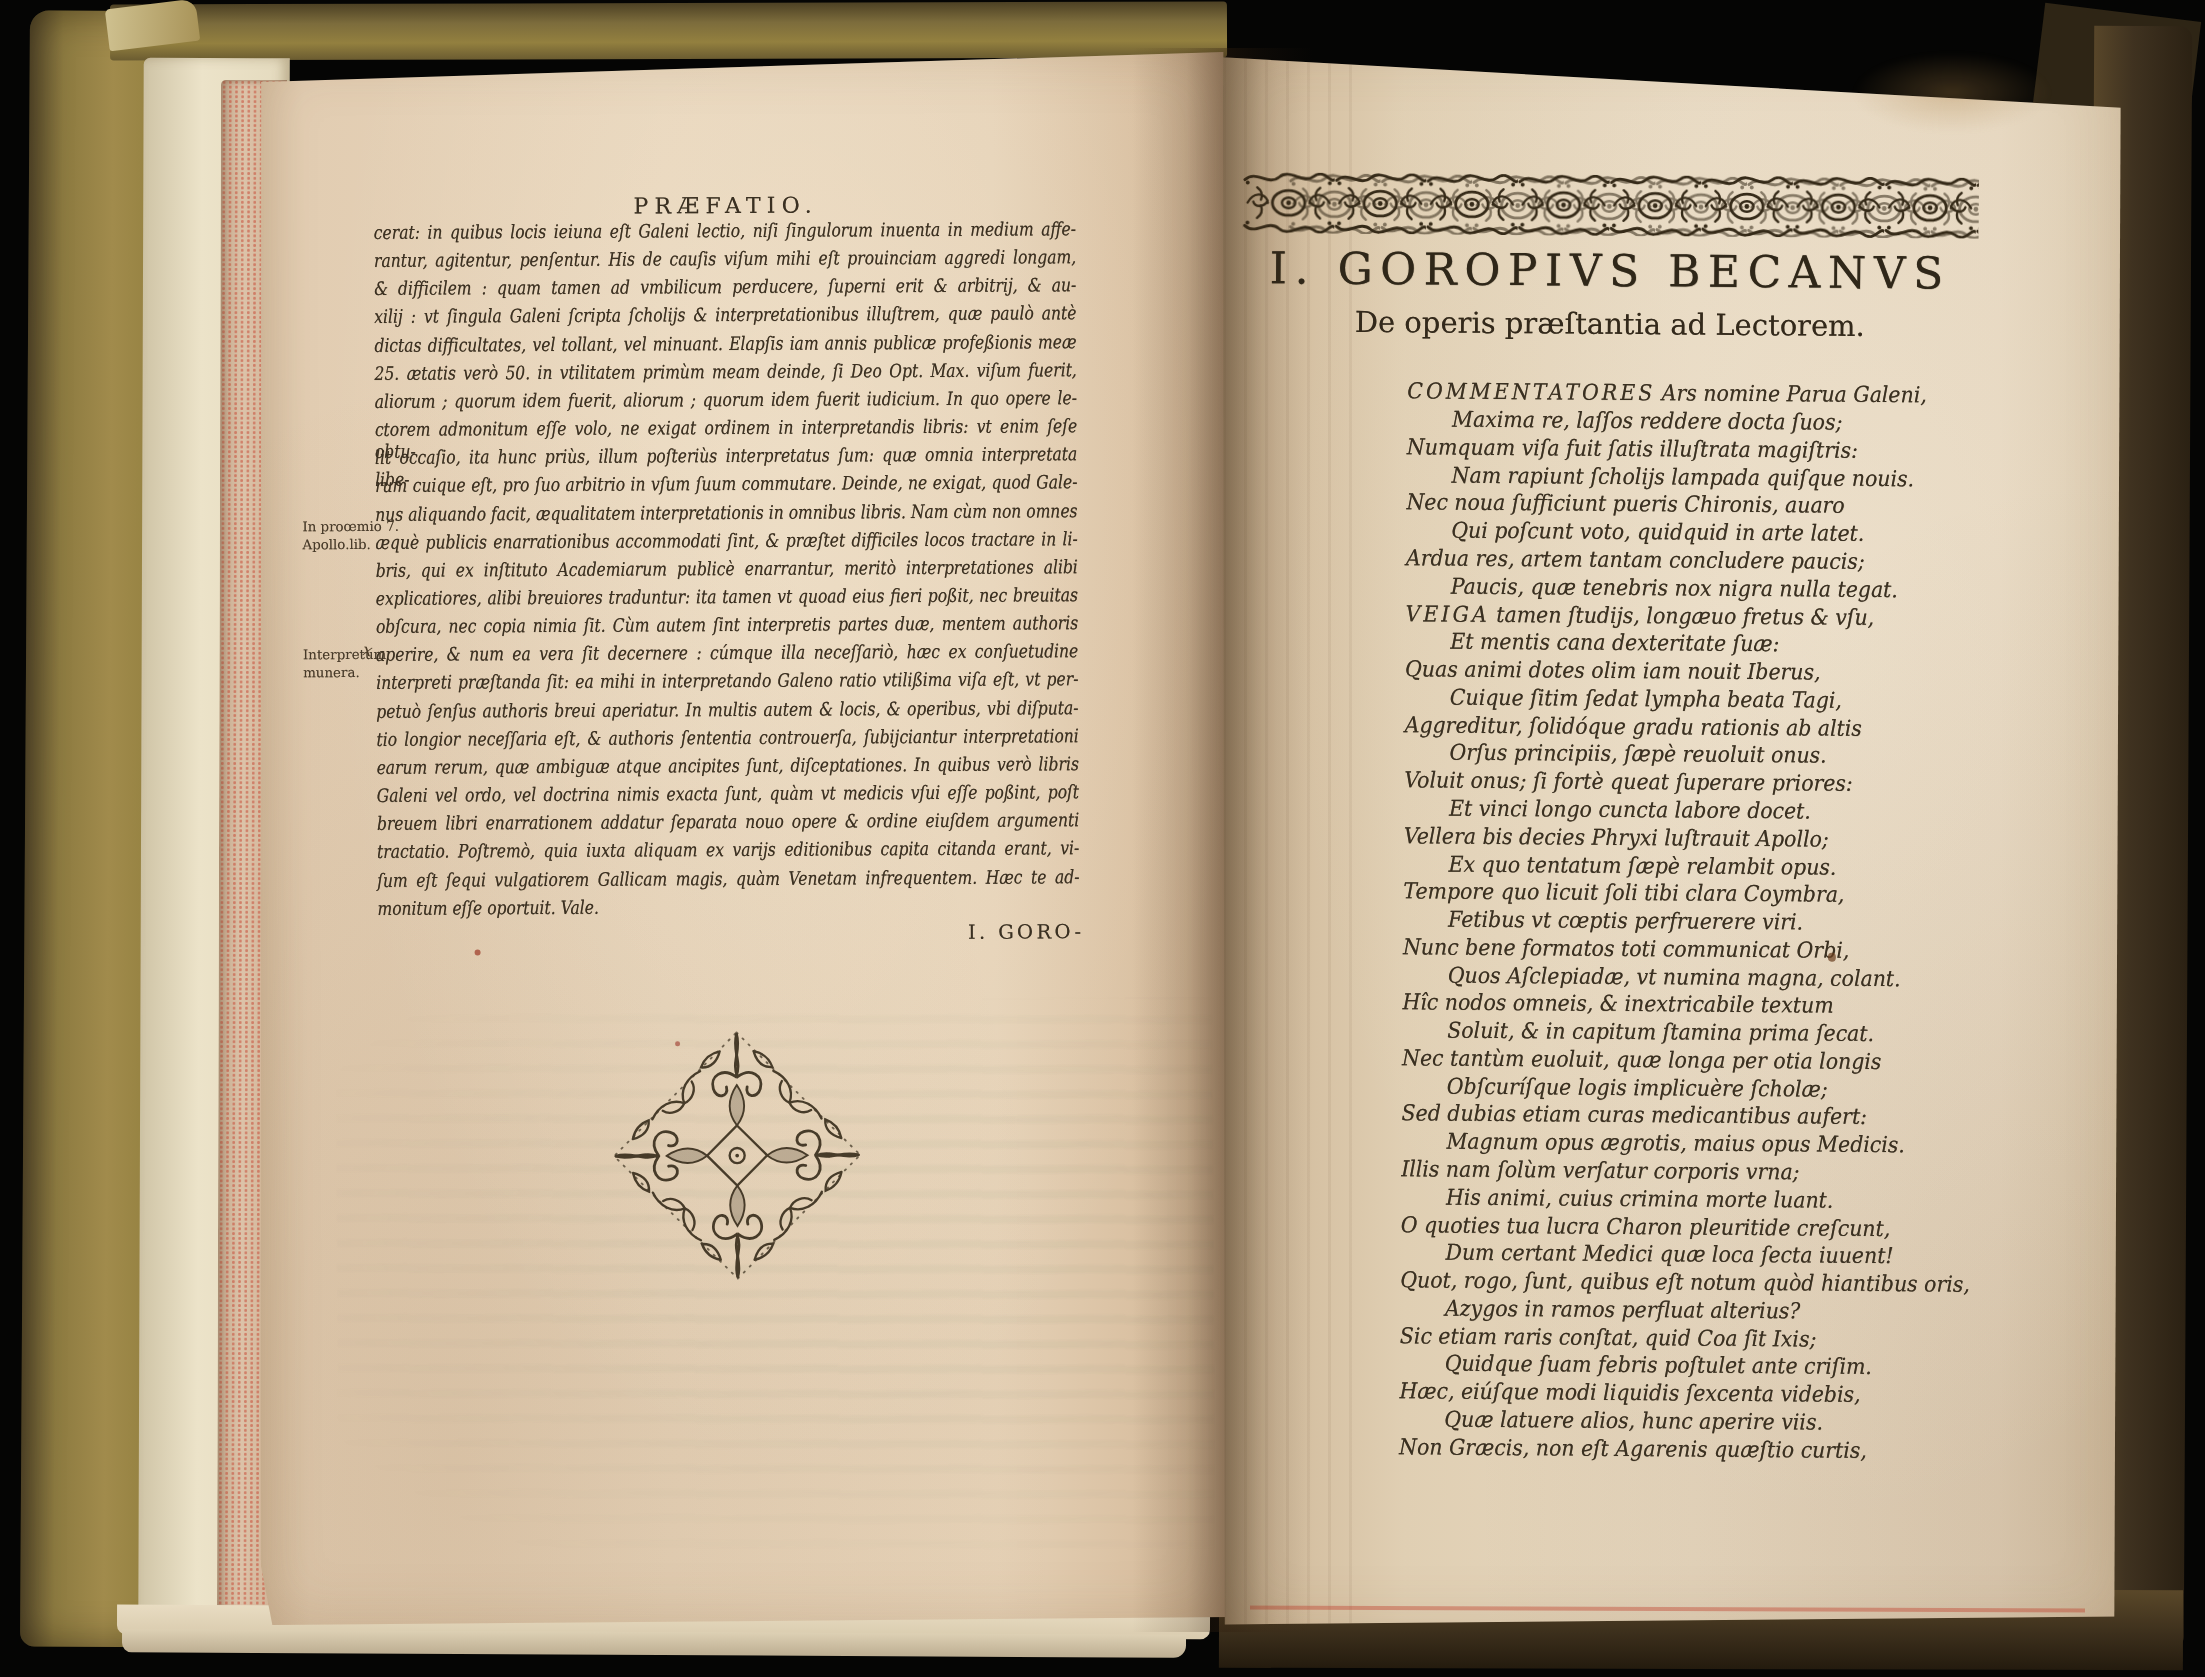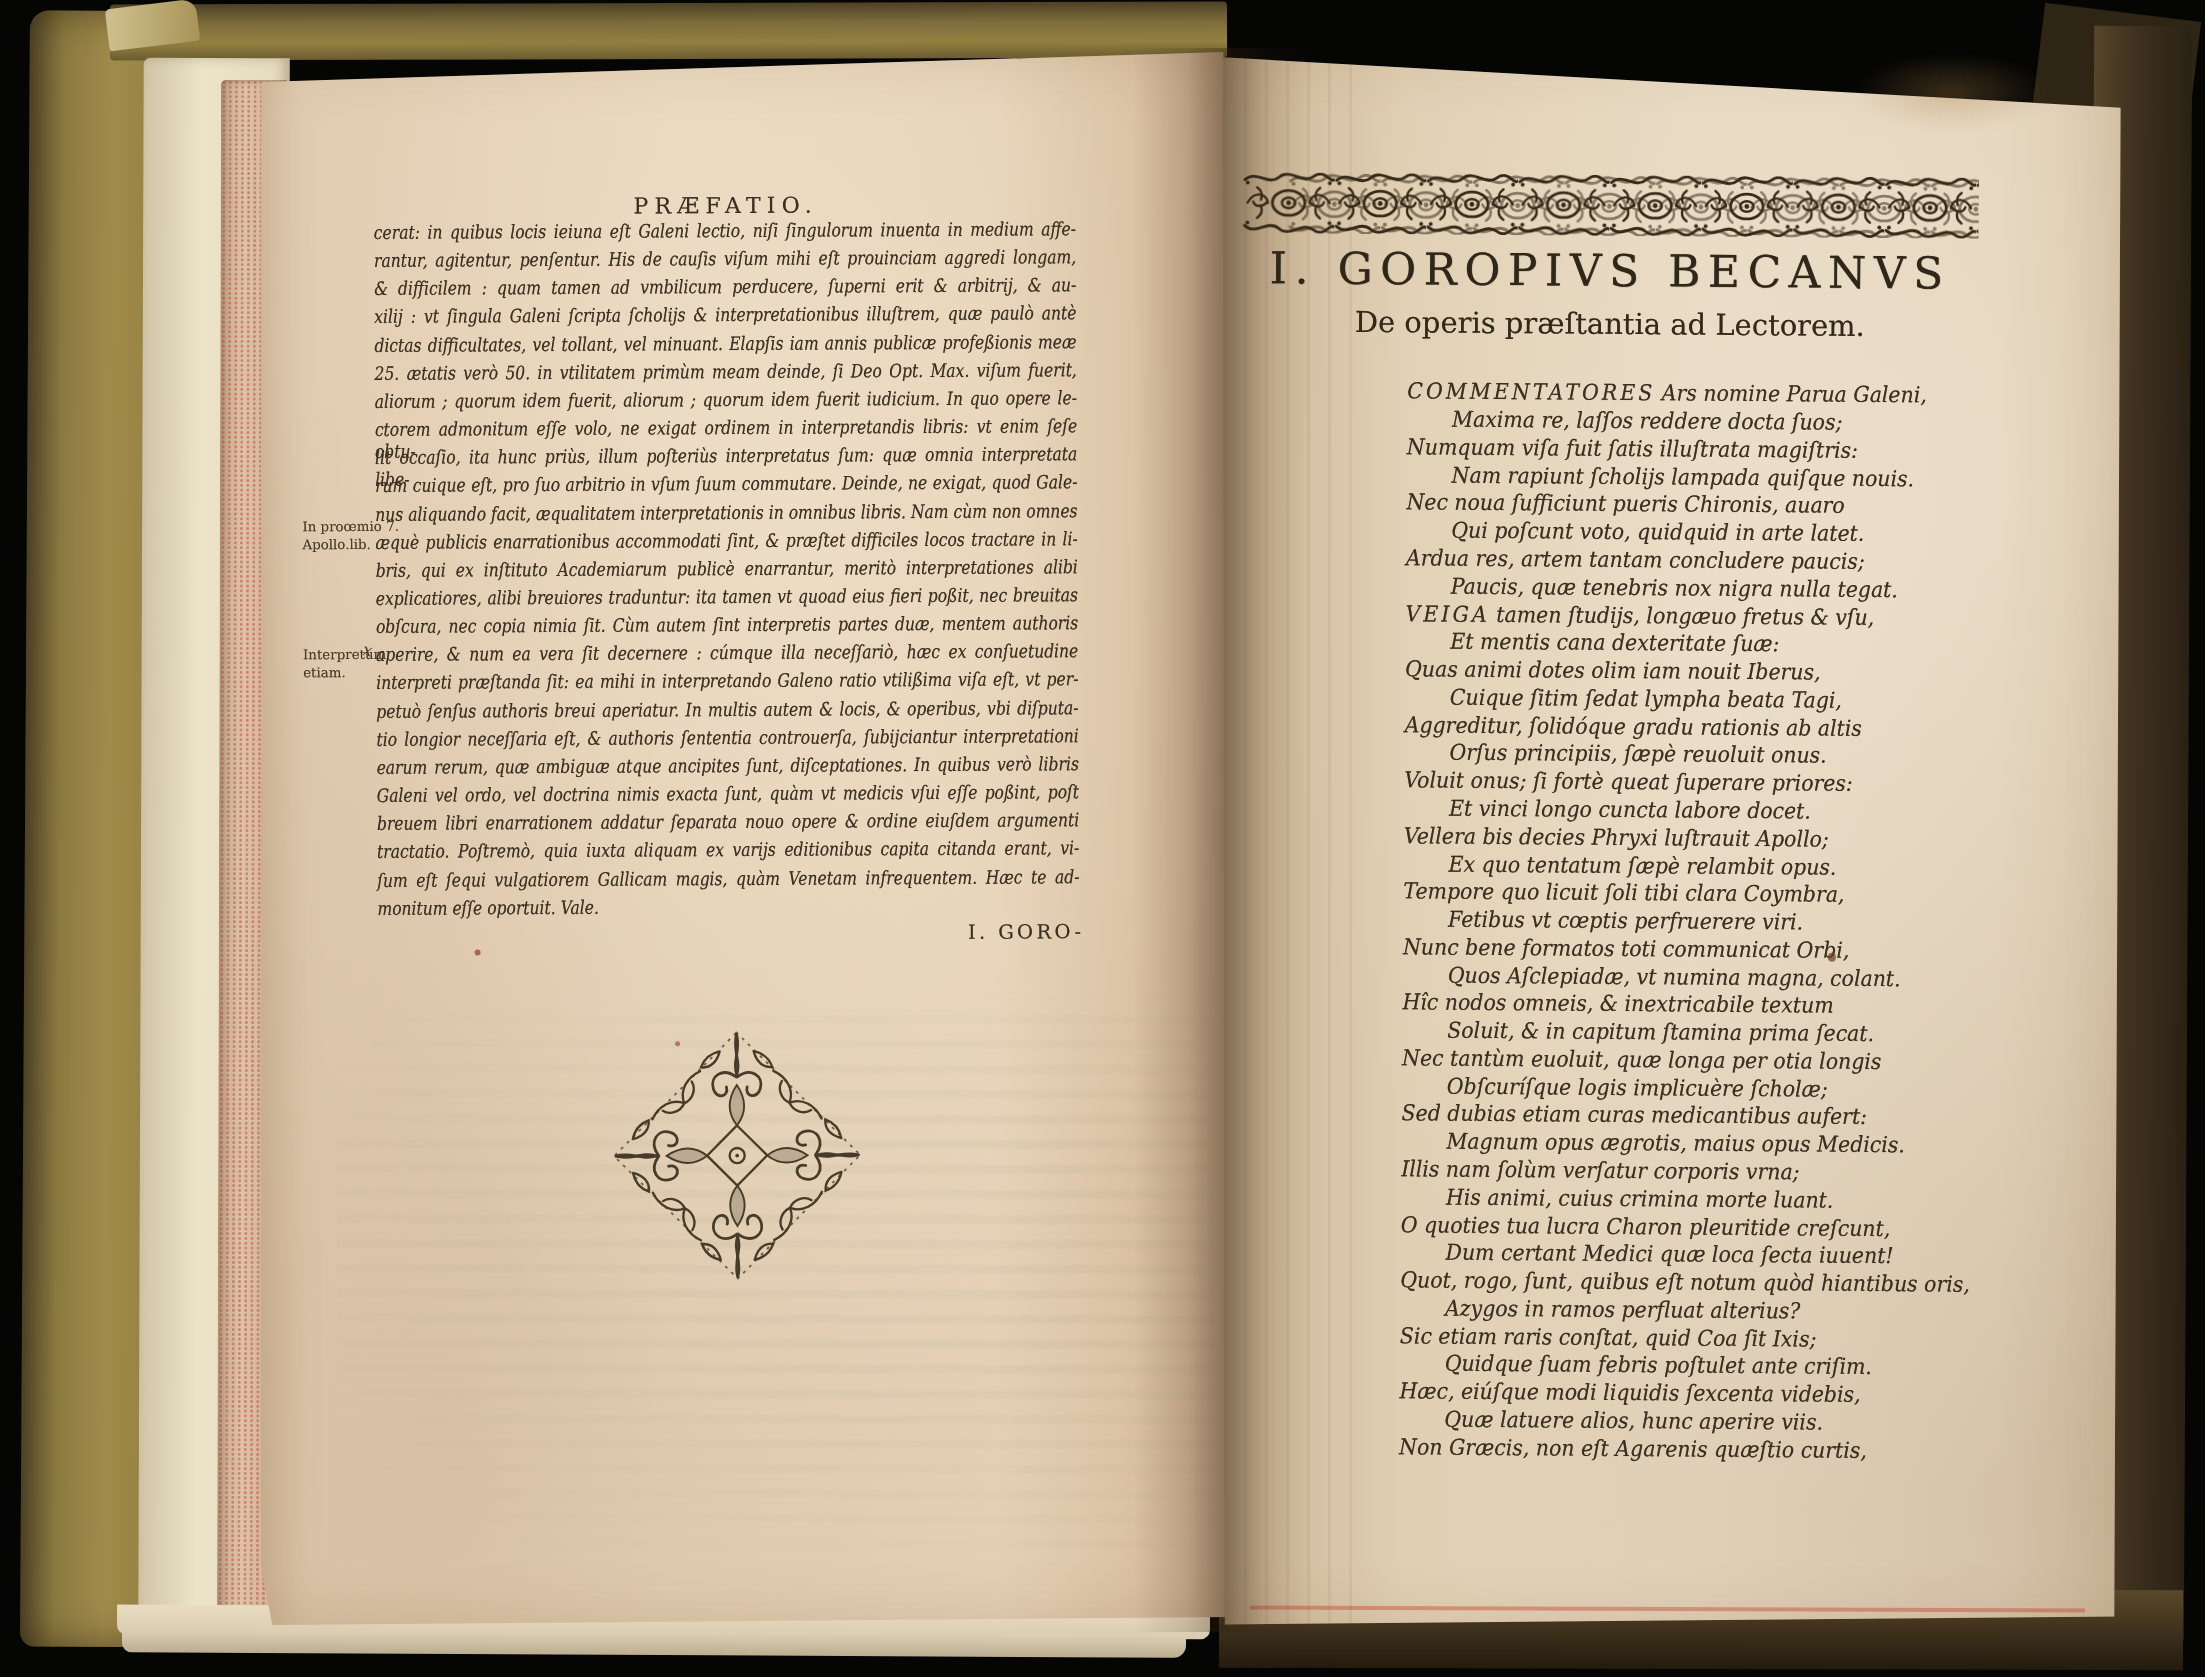--- a/index.html
+++ b/index.html
@@ -154,21 +154,21 @@
           <div class="bline" style="top: 816px;">ſum eſt ſequi vulgatiorem Gallicam magis, quàm Venetam infrequentem. Hæc te ad-</div>
           <div class="bline last" style="top: 844px;">monitum eſſe oportuit. Vale.</div>
         </div>
 
       <div class="abs mnote" style="top:464px;">
         <span class="mline">In proœmio 7.</span>
         <span class="mline">Apollo.lib.</span>
       </div>
       <div class="abs mnote" style="top:592px;">
         <span class="mline">Interpretum</span>
-        <span class="mline">etiam.</span>
+        <span class="mline">munera.</span>
       </div>
       <div class="abs" id="margin-mark">x</div>
 
       <div class="abs" id="catchword">I. GORO-</div>
 
       <svg class="abs" id="left-ornament" viewBox="-280 -280 560 560">
         <g stroke="#3a2f1e" fill="none" stroke-linecap="round" opacity=".92">
           <path d="M0,-262 L262,0 L0,262 L-262,0 Z" stroke-width="4" stroke-dasharray="3 15" opacity=".75"></path>
           <g id="q">
             <path d="M0,-258 C10,-225 -12,-196 2,-168 C30,-188 58,-170 50,-142 C44,-120 16,-124 22,-146" stroke-width="6"></path>

